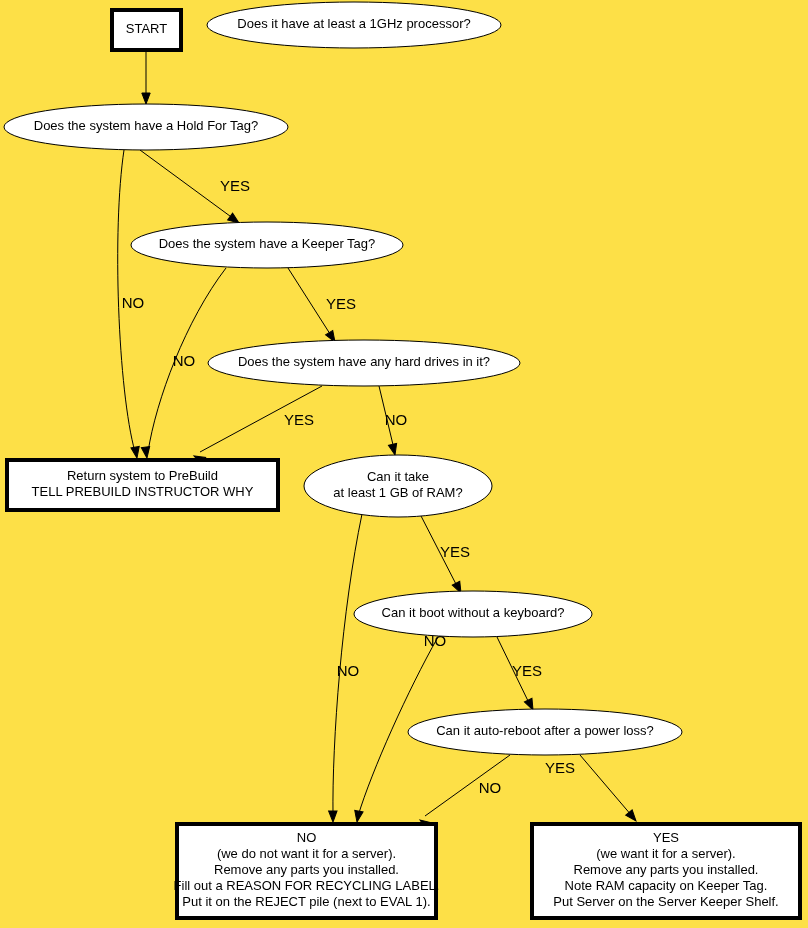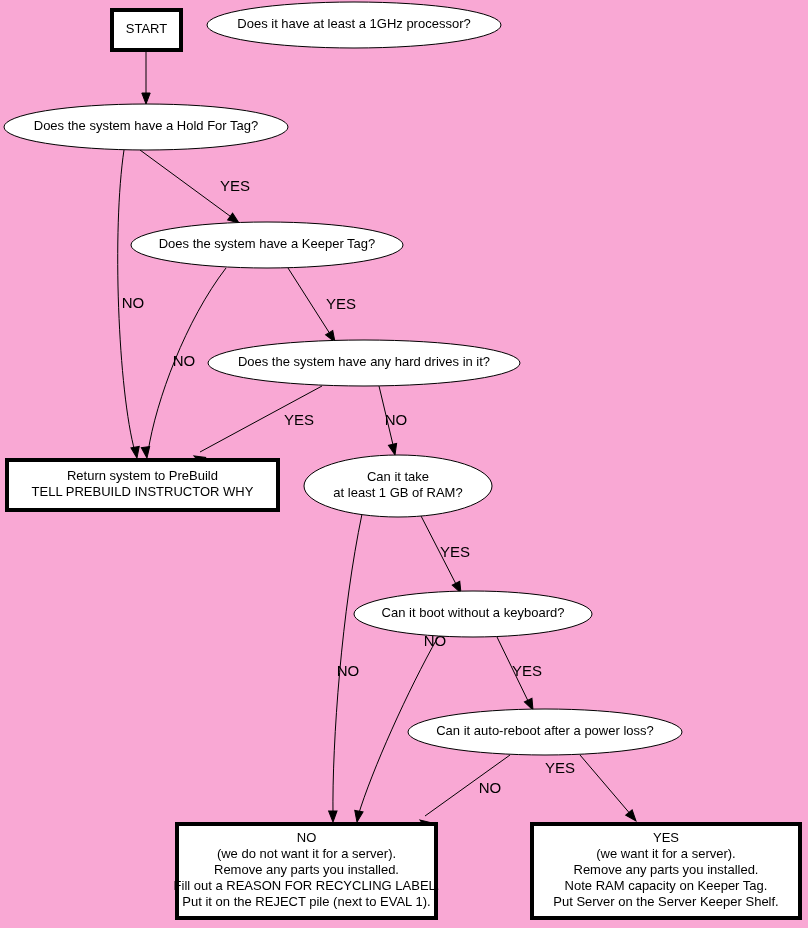--- a/index.html
+++ b/index.html
@@ -10,21 +10,21 @@
   body {
     width: 808px;
     height: 928px;
     overflow: hidden;
     font-family: "Liberation Sans", sans-serif;
   }
   #flowchart-root {
     position: relative;
     width: 808px;
     height: 928px;
-    background: #f9a8d4;
+    background: #fde047;
   }
   svg#chart {
     display: block;
     width: 808px;
     height: 928px;
   }
   .node-shape {
     fill: #ffffff;
     stroke: #000000;
   }

